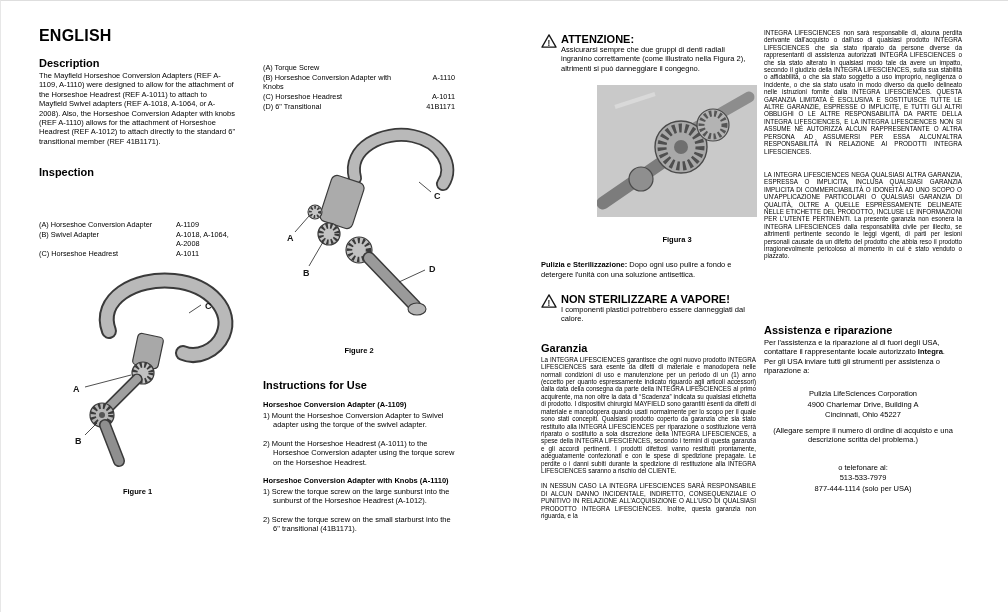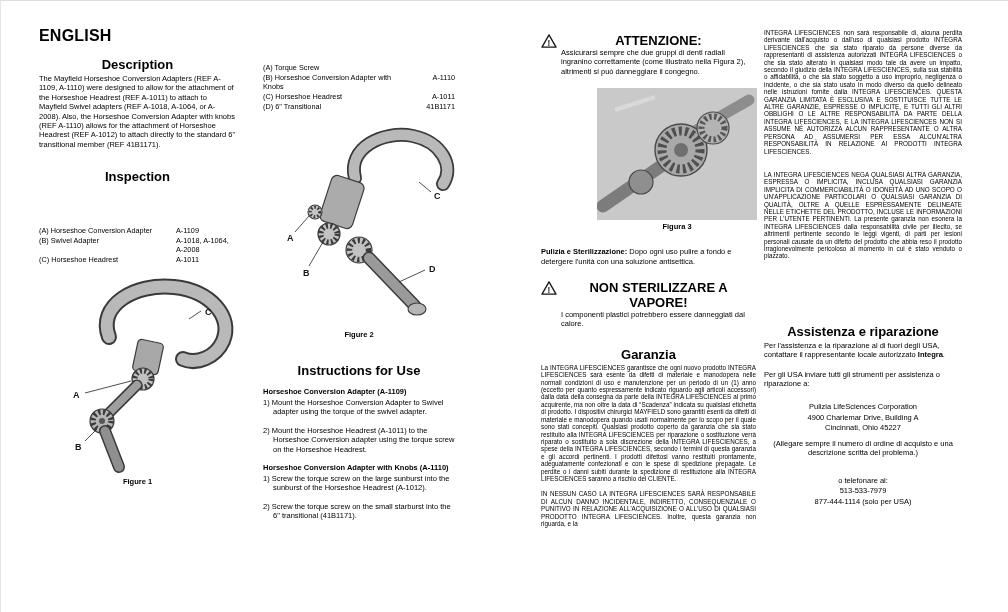--- a/index.html
+++ b/index.html
@@ -4,26 +4,26 @@
 <style>
   html,body{margin:0;padding:0;background:#ffffff;}
   .sheet{
     position:relative;width:1008px;height:612px;background:#fff;
     font-family:"Liberation Sans",sans-serif;color:#000000;
     border-top:1px solid #dedede;border-left:1px solid #e7e7e7;
     overflow:hidden;
   }
   .col{position:absolute;}
   .h-lang{font-size:16px;font-weight:bold;margin:0 0 12px 0;letter-spacing:.2px;}
-  .h-sec{font-size:13px;font-weight:bold;margin:0 0 2px 0;text-align:center;}
+  .h-sec{font-size:11px;font-weight:bold;margin:0 0 2px 0;}
   .h-sub{font-size:7.5px;font-weight:bold;margin:9px 0 2px 0;}
   .body-text{font-size:7.5px;line-height:9.4px;margin:0;}
   .small-text{font-size:6.3px;line-height:7.4px;margin:0;text-align:justify;}
   .step{font-size:7.5px;line-height:9.4px;margin:0 0 9px 0;padding-left:10px;text-indent:-10px;}
-  .caption{font-size:7.5px;font-weight:bold;text-align:center;margin-top:2px;}
+  .caption{font-size:7.5px;font-weight:bold;text-align:center;margin-top:18px;}
   .bold{font-weight:bold;}
   table.parts{width:100%;border-collapse:collapse;font-size:7.3px;line-height:9px;}
   table.parts td{vertical-align:top;padding:0 0 1px 0;}
   table.parts td.ref{width:60px;}
   table.parts.right-ref td.ref{width:44px;text-align:right;}
   .warn{display:flex;align-items:flex-start;margin:0;}
   .warn .warn-icon{flex:0 0 20px;padding-top:1px;}
   .warn .warn-text{flex:1;}
   .centered{text-align:center;}
   svg text{font-family:"Liberation Sans",sans-serif;fill:#161616;}
@@ -201,21 +201,21 @@
     <p class="small-text" style="margin-top:8px;">IN NESSUN CASO LA INTEGRA LIFESCIENCES SARÀ RESPONSABILE DI ALCUN DANNO INCIDENTALE, INDIRETTO, CONSEQUENZIALE O PUNITIVO IN RELAZIONE ALL'ACQUISIZIONE O ALL'USO DI QUALSIASI PRODOTTO INTEGRA LIFESCIENCES. Inoltre, questa garanzia non riguarda, e la</p>
   </div>
 
   <div class="col" style="left:763px;top:28px;width:198px;">
     <p class="small-text">INTEGRA LIFESCIENCES non sarà responsabile di, alcuna perdita derivante dall'acquisto o dall'uso di qualsiasi prodotto INTEGRA LIFESCIENCES che sia stato riparato da persone diverse da rappresentanti di assistenza autorizzati INTEGRA LIFESCIENCES o che sia stato alterato in qualsiasi modo tale da avere un impatto, secondo il giudizio della INTEGRA LIFESCIENCES, sulla sua stabilità o affidabilità, o che sia stato soggetto a uso improprio, negligenza o incidente, o che sia stato usato in modo diverso da quello delineato nelle istruzioni fornite dalla INTEGRA LIFESCIENCES. QUESTA GARANZIA LIMITATA È ESCLUSIVA E SOSTITUISCE TUTTE LE ALTRE GARANZIE, ESPRESSE O IMPLICITE, E TUTTI GLI ALTRI OBBLIGHI O LE ALTRE RESPONSABILITÀ DA PARTE DELLA INTEGRA LIFESCIENCES, E LA INTEGRA LIFESCIENCES NON SI ASSUME NÉ AUTORIZZA ALCUN RAPPRESENTANTE O ALTRA PERSONA AD ASSUMERSI PER ESSA ALCUN'ALTRA RESPONSABILITÀ IN RELAZIONE AI PRODOTTI INTEGRA LIFESCIENCES.</p>
     <p class="small-text" style="margin-top:16px;">LA INTEGRA LIFESCIENCES NEGA QUALSIASI ALTRA GARANZIA, ESPRESSA O IMPLICITA, INCLUSA QUALSIASI GARANZIA IMPLICITA DI COMMERCIABILITÀ O IDONEITÀ AD UNO SCOPO O UN'APPLICAZIONE PARTICOLARI O QUALSIASI GARANZIA DI QUALITÀ, OLTRE A QUELLE ESPRESSAMENTE DELINEATE NELLE ETICHETTE DEL PRODOTTO, INCLUSE LE INFORMAZIONI PER L'UTENTE PERTINENTI. La presente garanzia non esonera la INTEGRA LIFESCIENCES dalla responsabilità civile per illecito, se altrimenti pertinente secondo le leggi vigenti, di parti per lesioni personali causate da un difetto del prodotto che abbia reso il prodotto irragionevolmente pericoloso al momento in cui è stato venduto o piazzato.</p>
 
     <h2 class="h-sec" style="margin-top:64px;">Assistenza e riparazione</h2>
     <p class="body-text"><span>Per l'assistenza e la riparazione al di fuori degli USA, contattare il rappresentante locale autorizzato </span><span class="bold">Integra</span><span>.</span></p>
 
-    <p class="body-text" style="margin-top:10px;">Per gli USA inviare tutti gli strumenti per assistenza o riparazione a:</p>
+    <p class="body-text" style="">Per gli USA inviare tutti gli strumenti per assistenza o riparazione a:</p>
 
     <div class="body-text centered" style="margin-top:14px;line-height:10.5px;">
       <div>Pulizia LifeSciences Corporation</div>
       <div>4900 Charlemar Drive, Building A</div>
       <div>Cincinnati, Ohio 45227</div>
     </div>
 
     <p class="body-text centered" style="margin-top:5px;">(Allegare sempre il numero di ordine di acquisto e una descrizione scritta del problema.)</p>
 
     <div class="body-text centered" style="margin-top:18px;line-height:10.5px;">

